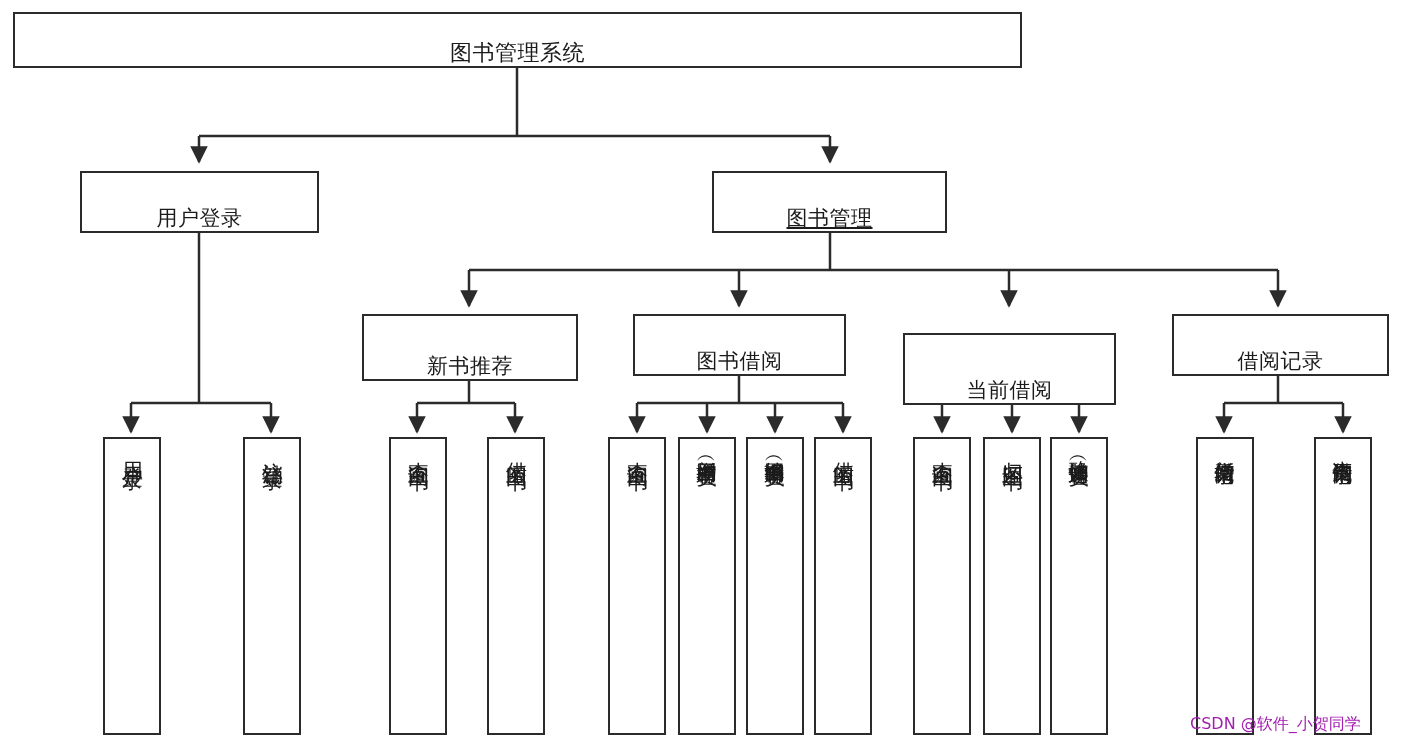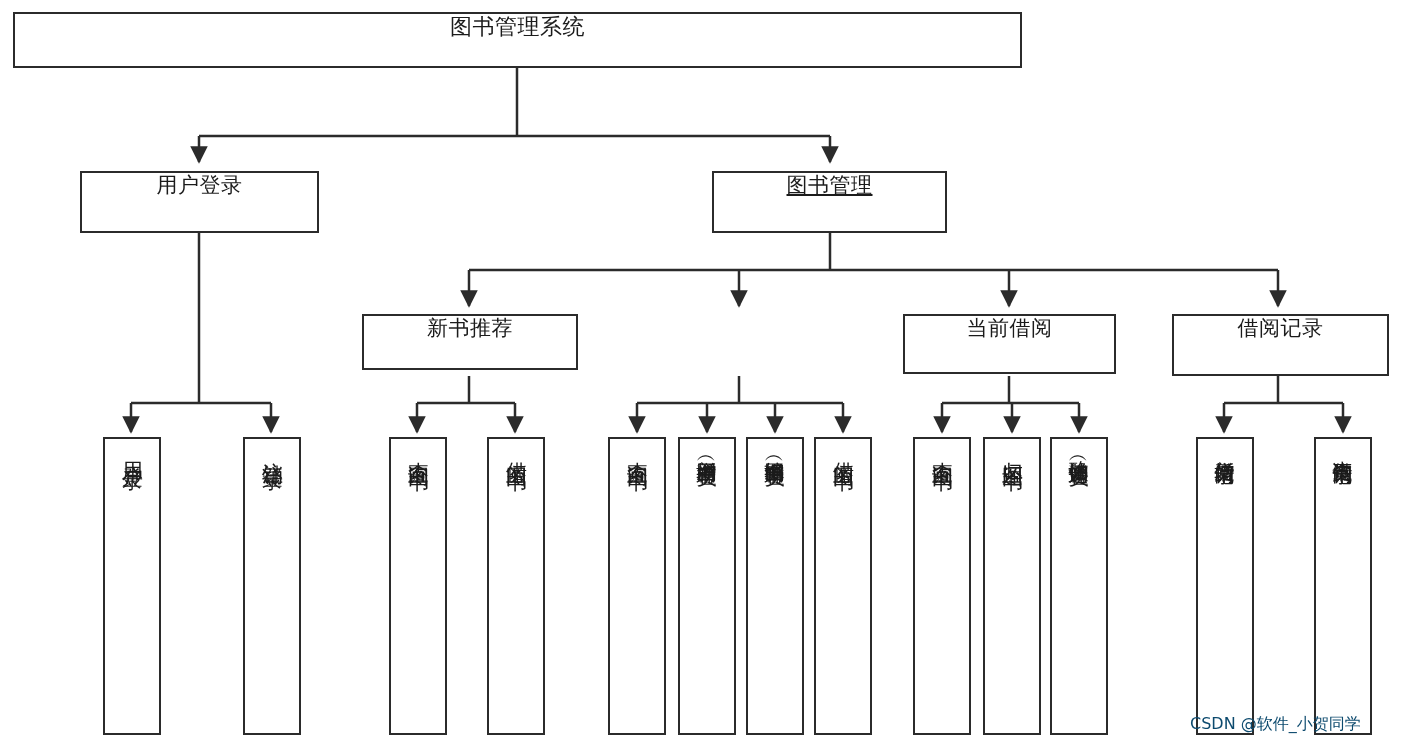--- a/index.html
+++ b/index.html
@@ -23,21 +23,21 @@
     width: 1405px;
     height: 747px;
     pointer-events: none;
   }
   .node {
     position: absolute;
     box-sizing: border-box;
     border: 2px solid #2b2b2b;
     background: #ffffff;
     display: flex;
-    align-items: flex-start;
+    align-items: flex-end;
     justify-content: center;
     color: #1b1b1b;
     z-index: 2;
   }
   .node .label {
     display: block;
     text-align: center;
     line-height: 1.18;
     letter-spacing: 0.5px;
   }
@@ -65,21 +65,21 @@
   }
   .node.v.tall .label {
     font-size: 20px;
     letter-spacing: 1px;
   }
   .watermark {
     position: absolute;
     left: 1190px;
     top: 714px;
     font-size: 16px;
-    color: #0c4a6e;
+    color: #a21caf;
     white-space: nowrap;
     z-index: 5;
   }
 </style>
 </head>
 <body>
 
 <div id="canvas">
 
   <svg id="wires" viewBox="0 0 1405 747">
@@ -136,24 +136,27 @@
     <span class="label">图书管理系统</span>
   </div>
 
   <div class="node h" style="left:80px; top:171px; width:239px; height:62px;">
     <span class="label">用户登录</span>
   </div>
   <div class="node h" style="left:712px; top:171px; width:235px; height:62px;text-decoration:underline;">
     <span class="label">图书管理</span>
   </div>
 
-  <div class="node h" style="left:362px; top:314px; width:216px; height:56px;">
+  <div class="node h" style="left:362px; top:314px; width:216px; height:67px;">
     <span class="label">新书推荐</span>
   </div>
-  <div class="node h" style="left:903px; top:314px; width:213px; height:60px;">
+  <div class="node h" style="left:633px; top:314px; width:213px; height:62px;">
+    <span class="label">图书借阅</span>
+  </div>
+  <div class="node h" style="left:903px; top:333px; width:213px; height:72px;">
     <span class="label">当前借阅</span>
   </div>
   <div class="node h" style="left:1172px; top:314px; width:217px; height:62px;">
     <span class="label">借阅记录</span>
   </div>
 
   <div class="node v" style="left:103px; top:437px; width:58px; height:298px;">
     <span class="label">用户登录</span>
   </div>
   <div class="node v" style="left:243px; top:437px; width:58px; height:298px;">

